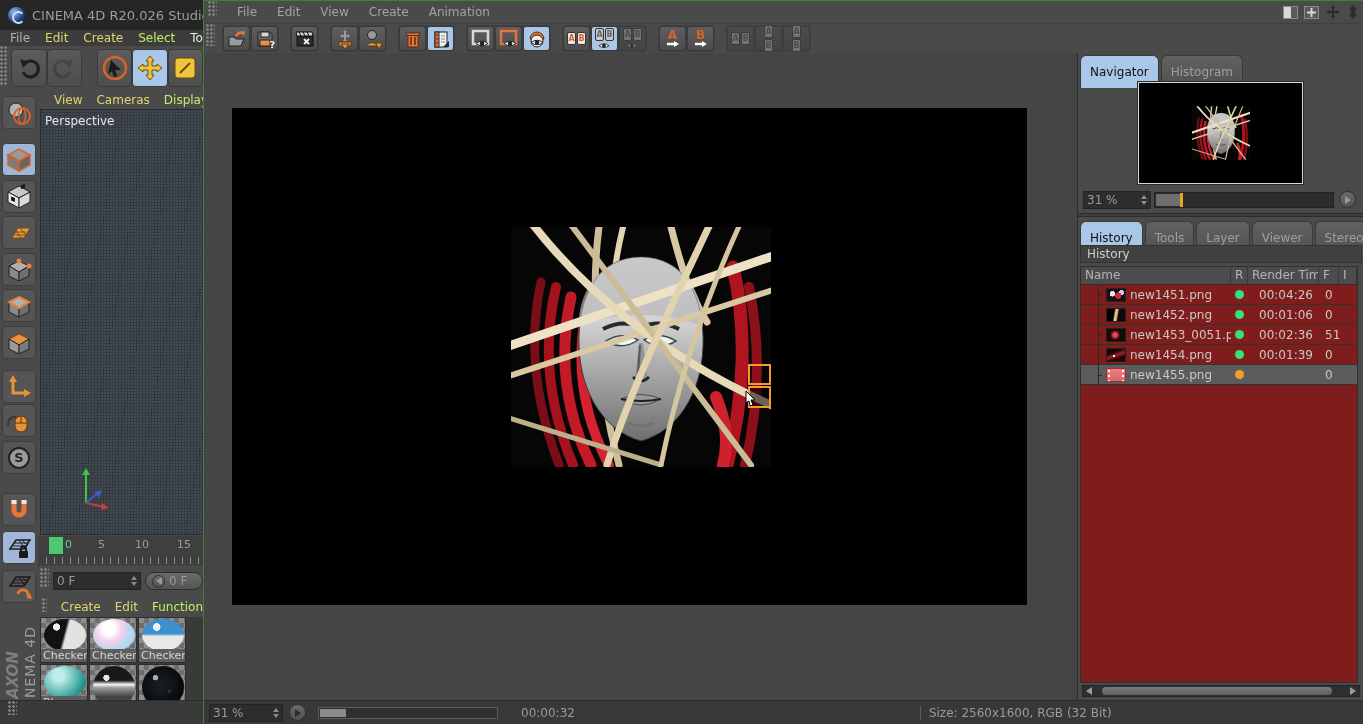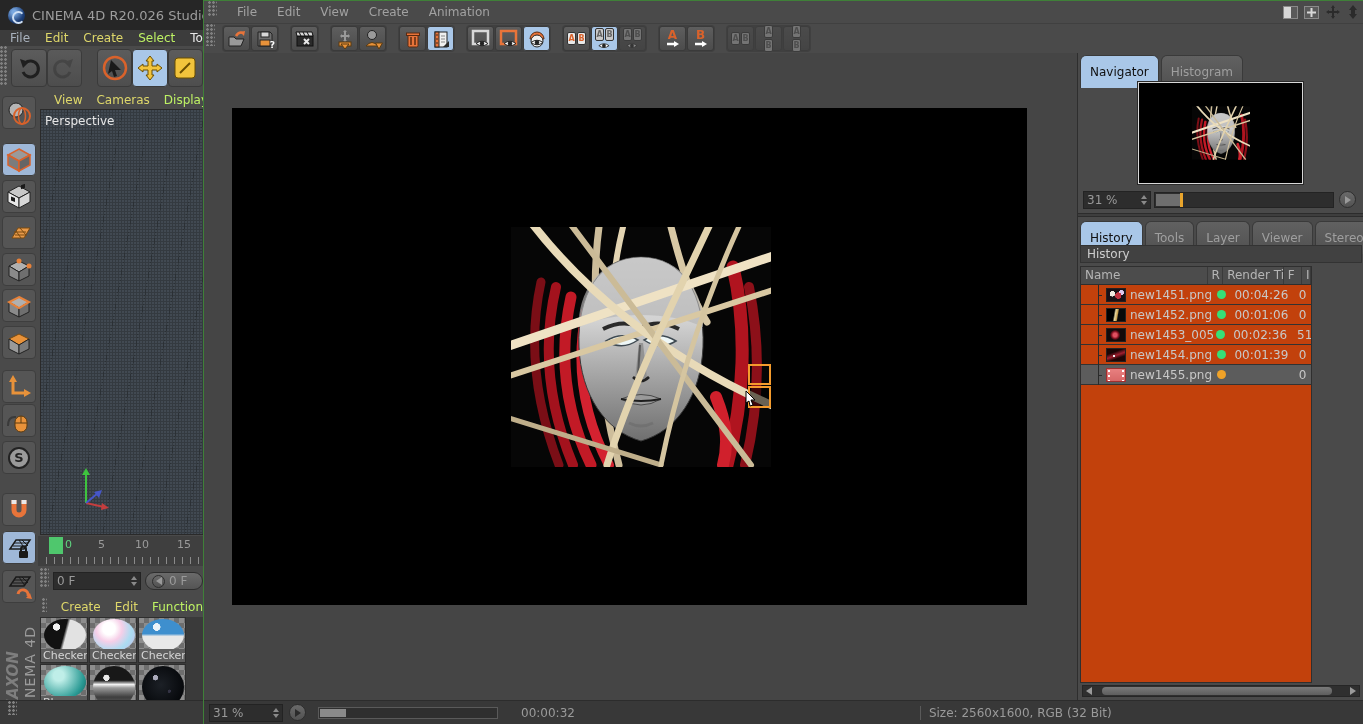--- a/index.html
+++ b/index.html
@@ -82,28 +82,28 @@
 
 .rpanel{flex:0 0 286px;background:#4a4a4a;border-left:1px solid #2e2e2e;position:relative;}
 .tab{height:31px;padding:16px 9px;background:linear-gradient(#616161,#505050);border:1px solid #3a3a3a;border-bottom:none;border-radius:6px 6px 0 0;display:flex;align-items:center;color:#9f9f9f;font-size:12px;}
 .tab.active{background:#a9c7e8;color:#101010;}
 .tabrow{position:absolute;left:2px;display:flex;gap:2px;}
 .thumbbox{position:absolute;left:60px;top:29px;width:165px;height:102px;background:#000;border:1px solid #d8d8d8;outline:1px solid #2a2a2a;display:flex;align-items:center;justify-content:center;}
 .zslider{position:absolute;left:76px;top:139px;width:180px;height:16px;background:#2d2d2d;border:1px solid #232323;}
 .zslider .handle{position:absolute;left:1px;top:1px;width:24px;height:12px;background:#6e6e6e;}
 .zslider .omark{position:absolute;left:25px;top:0;width:3px;height:14px;background:#e8a42c;}
 .sect-header{position:absolute;left:2px;top:192px;width:282px;height:18px;background:#414141;border:1px solid #333;color:#cdcdcd;display:flex;align-items:center;padding-left:6px;}
-.htable{position:absolute;left:2px;top:213px;width:232px;bottom:17px;background:#c2410c;border:1px solid #2f2f2f;overflow:hidden;}
+.htable{position:absolute;left:2px;top:213px;width:278px;bottom:17px;background:#7f1d1d;border:1px solid #2f2f2f;overflow:hidden;}
 .hth{display:flex;height:18px;background:#4c4c4c;border-bottom:1px solid #2e2e2e;color:#b5b5b5;}
 .hth>div{border-right:1px solid #3a3a3a;padding:1px 4px;overflow:hidden;white-space:nowrap;}
 .hrow{display:flex;height:20px;align-items:center;border-bottom:1px solid #323232;color:#c8c8c8;position:relative;}
 .hrow.selected{background:#5c5c5c;}
 .hrow .c-name{width:150px;display:flex;align-items:center;gap:4px;overflow:hidden;white-space:nowrap;padding-left:8px;}
 .hrow .c-r{width:17px;display:flex;justify-content:center;}
-.hrow .c-time{width:71px;padding-left:5px;}
+.hrow .c-time{width:71px;padding-left:5px;text-align:center;}
 .hrow .c-f{width:20px;text-align:left;padding-left:6px;}
 .treeline{width:10px;height:20px;border-right:1px solid #2a2a2a;margin-right:3px;position:relative;flex:0 0 10px;}
 .treeline::after{content:"";position:absolute;right:-4px;top:10px;width:4px;height:1px;background:#2a2a2a;}
 .mini{width:20px;height:14px;border:1px solid #222;flex:0 0 20px;}
 .dot{width:9px;height:9px;border-radius:50%;}
 .dot.green{background:#35e077;} .dot.amber{background:#f0a228;}
 .hscroll{position:absolute;left:4px;bottom:3px;width:278px;height:12px;background:#2f2f2f;border:1px solid #262626;display:flex;align-items:center;}
 .hscroll .thumb{height:8px;flex:0 0 230px;margin-left:10px;background:linear-gradient(#7a7a7a,#5e5e5e);border-radius:4px;}
 .cursor-arrow{position:absolute;width:12px;height:18px;}
 </style>

